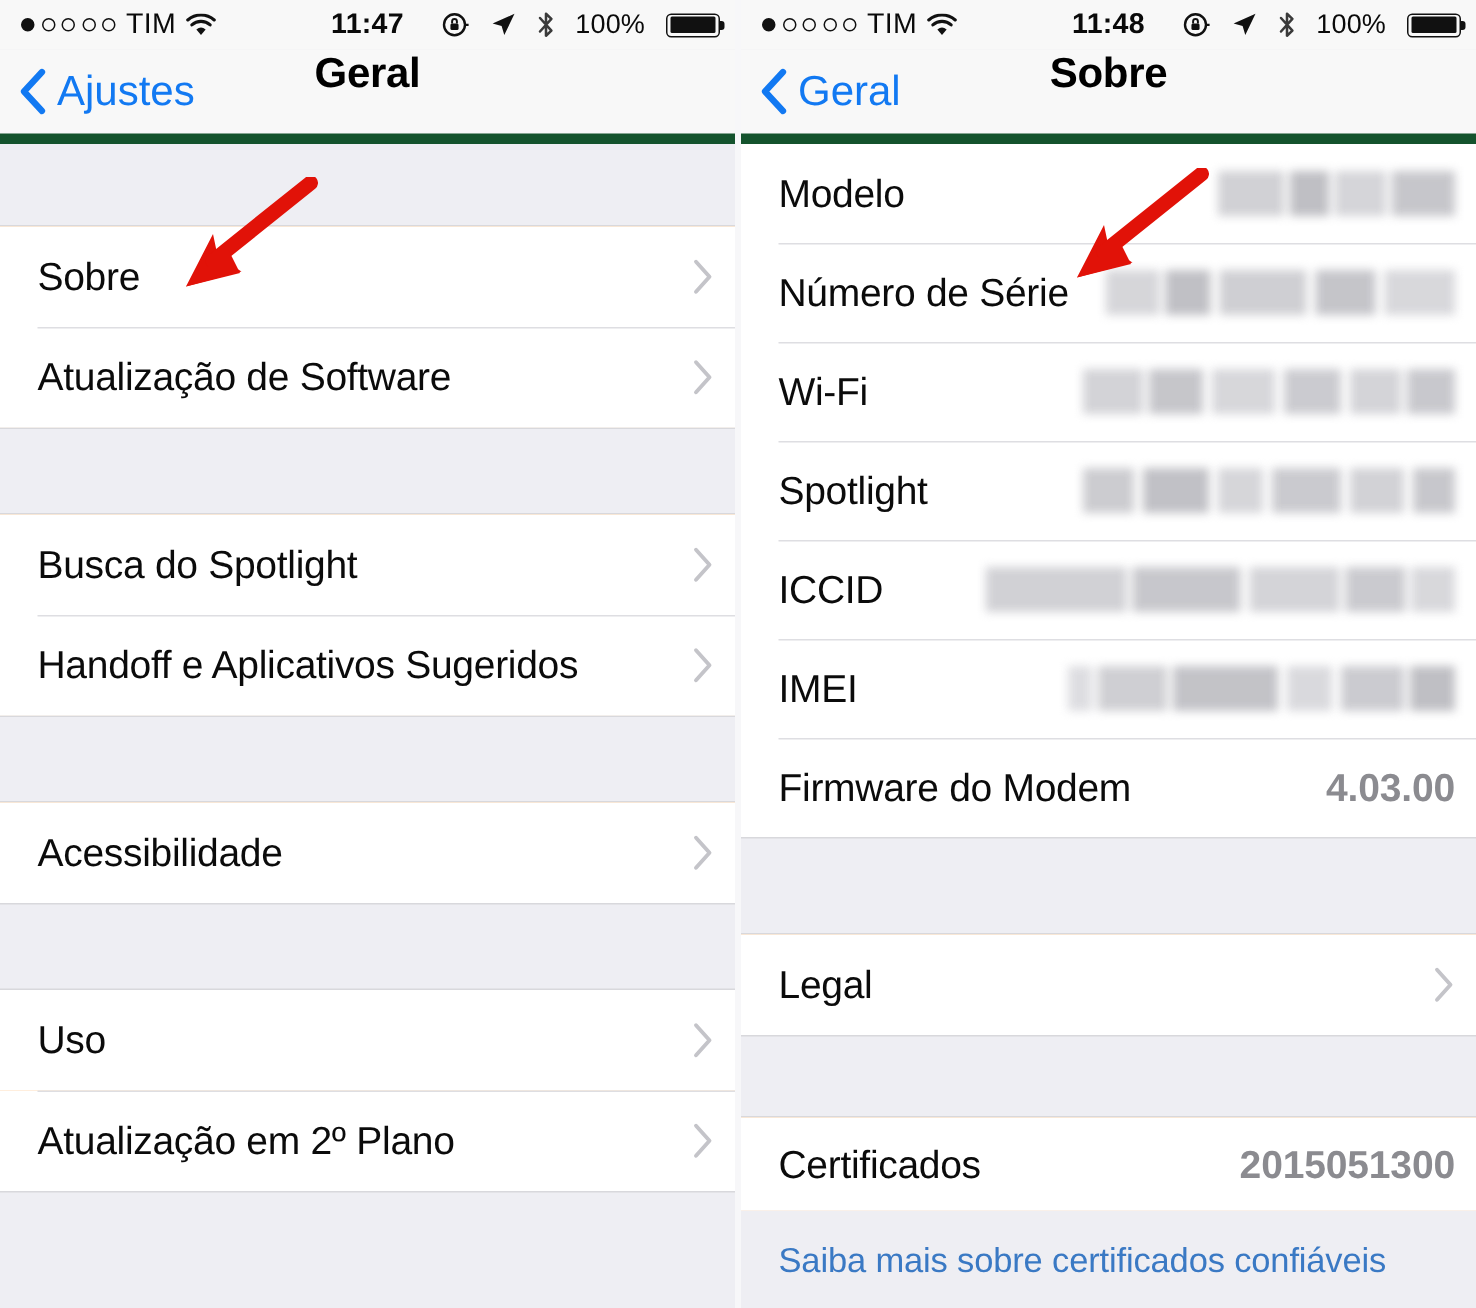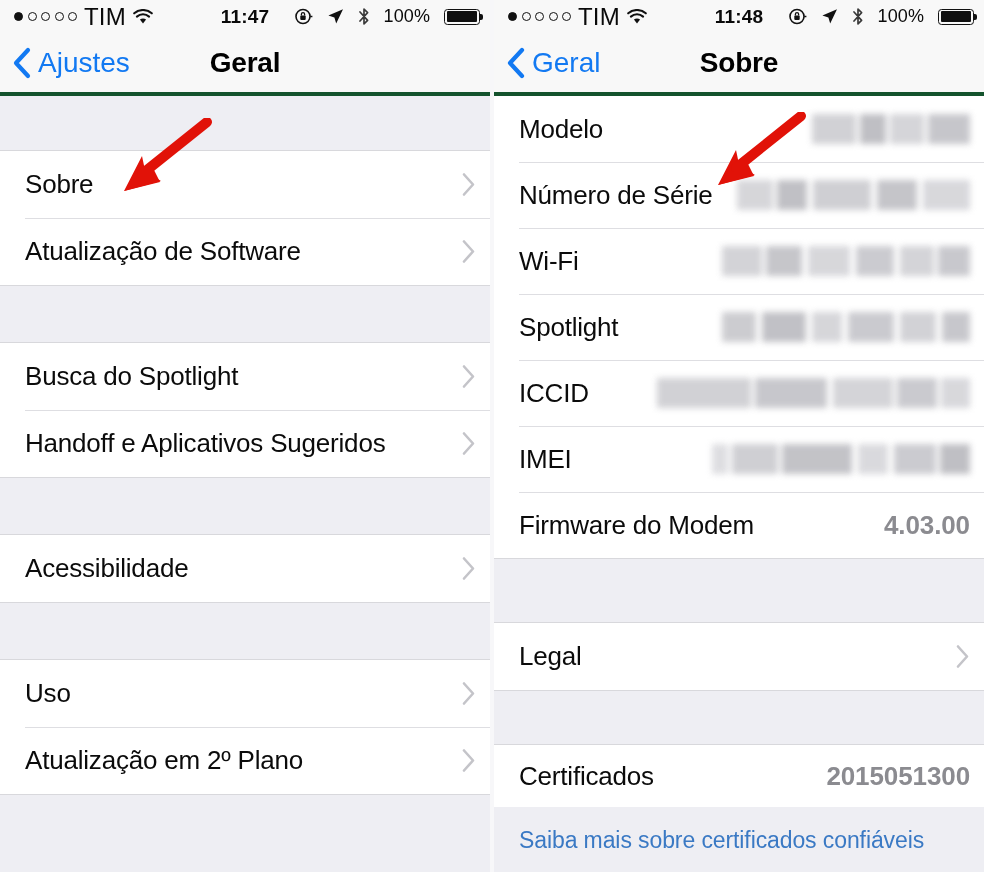--- a/index.html
+++ b/index.html
@@ -57,21 +57,21 @@
   }
   .dot {
     width: 9px;
     height: 9px;
     border-radius: 50%;
     border: 1.4px solid #111;
     box-sizing: border-box;
   }
   .dot.filled { background: #111; }
   .carrier {
-    font-size: 24px;
+    font-size: 19px;
     letter-spacing: .2px;
     font-weight: 400;
   }
   .wifi-icon { display: block; }
   .sb-center {
     position: absolute;
     left: 0; right: 0;
     text-align: center;
     font-size: 19px;
     font-weight: 600;
@@ -109,24 +109,23 @@
   .battery-fill {
     height: 100%;
     background: #111;
     border-radius: 1px;
   }
 
   
   .nav-bar {
     height: 63px;
     background: #f8f8f8;
-    border-bottom: 4px solid #14532d;
-    position: relative;
-    display: flex;
-    align-items: center;
+    border-bottom: 7px solid #14532d;
+    position: relative;
+    display: flex;
     box-sizing: border-box;
   }
   .nav-back {
     display: flex;
     align-items: center;
     gap: 7px;
     padding-left: 12px;
     color: #1279f2;
     font-size: 28px;
     cursor: pointer;

